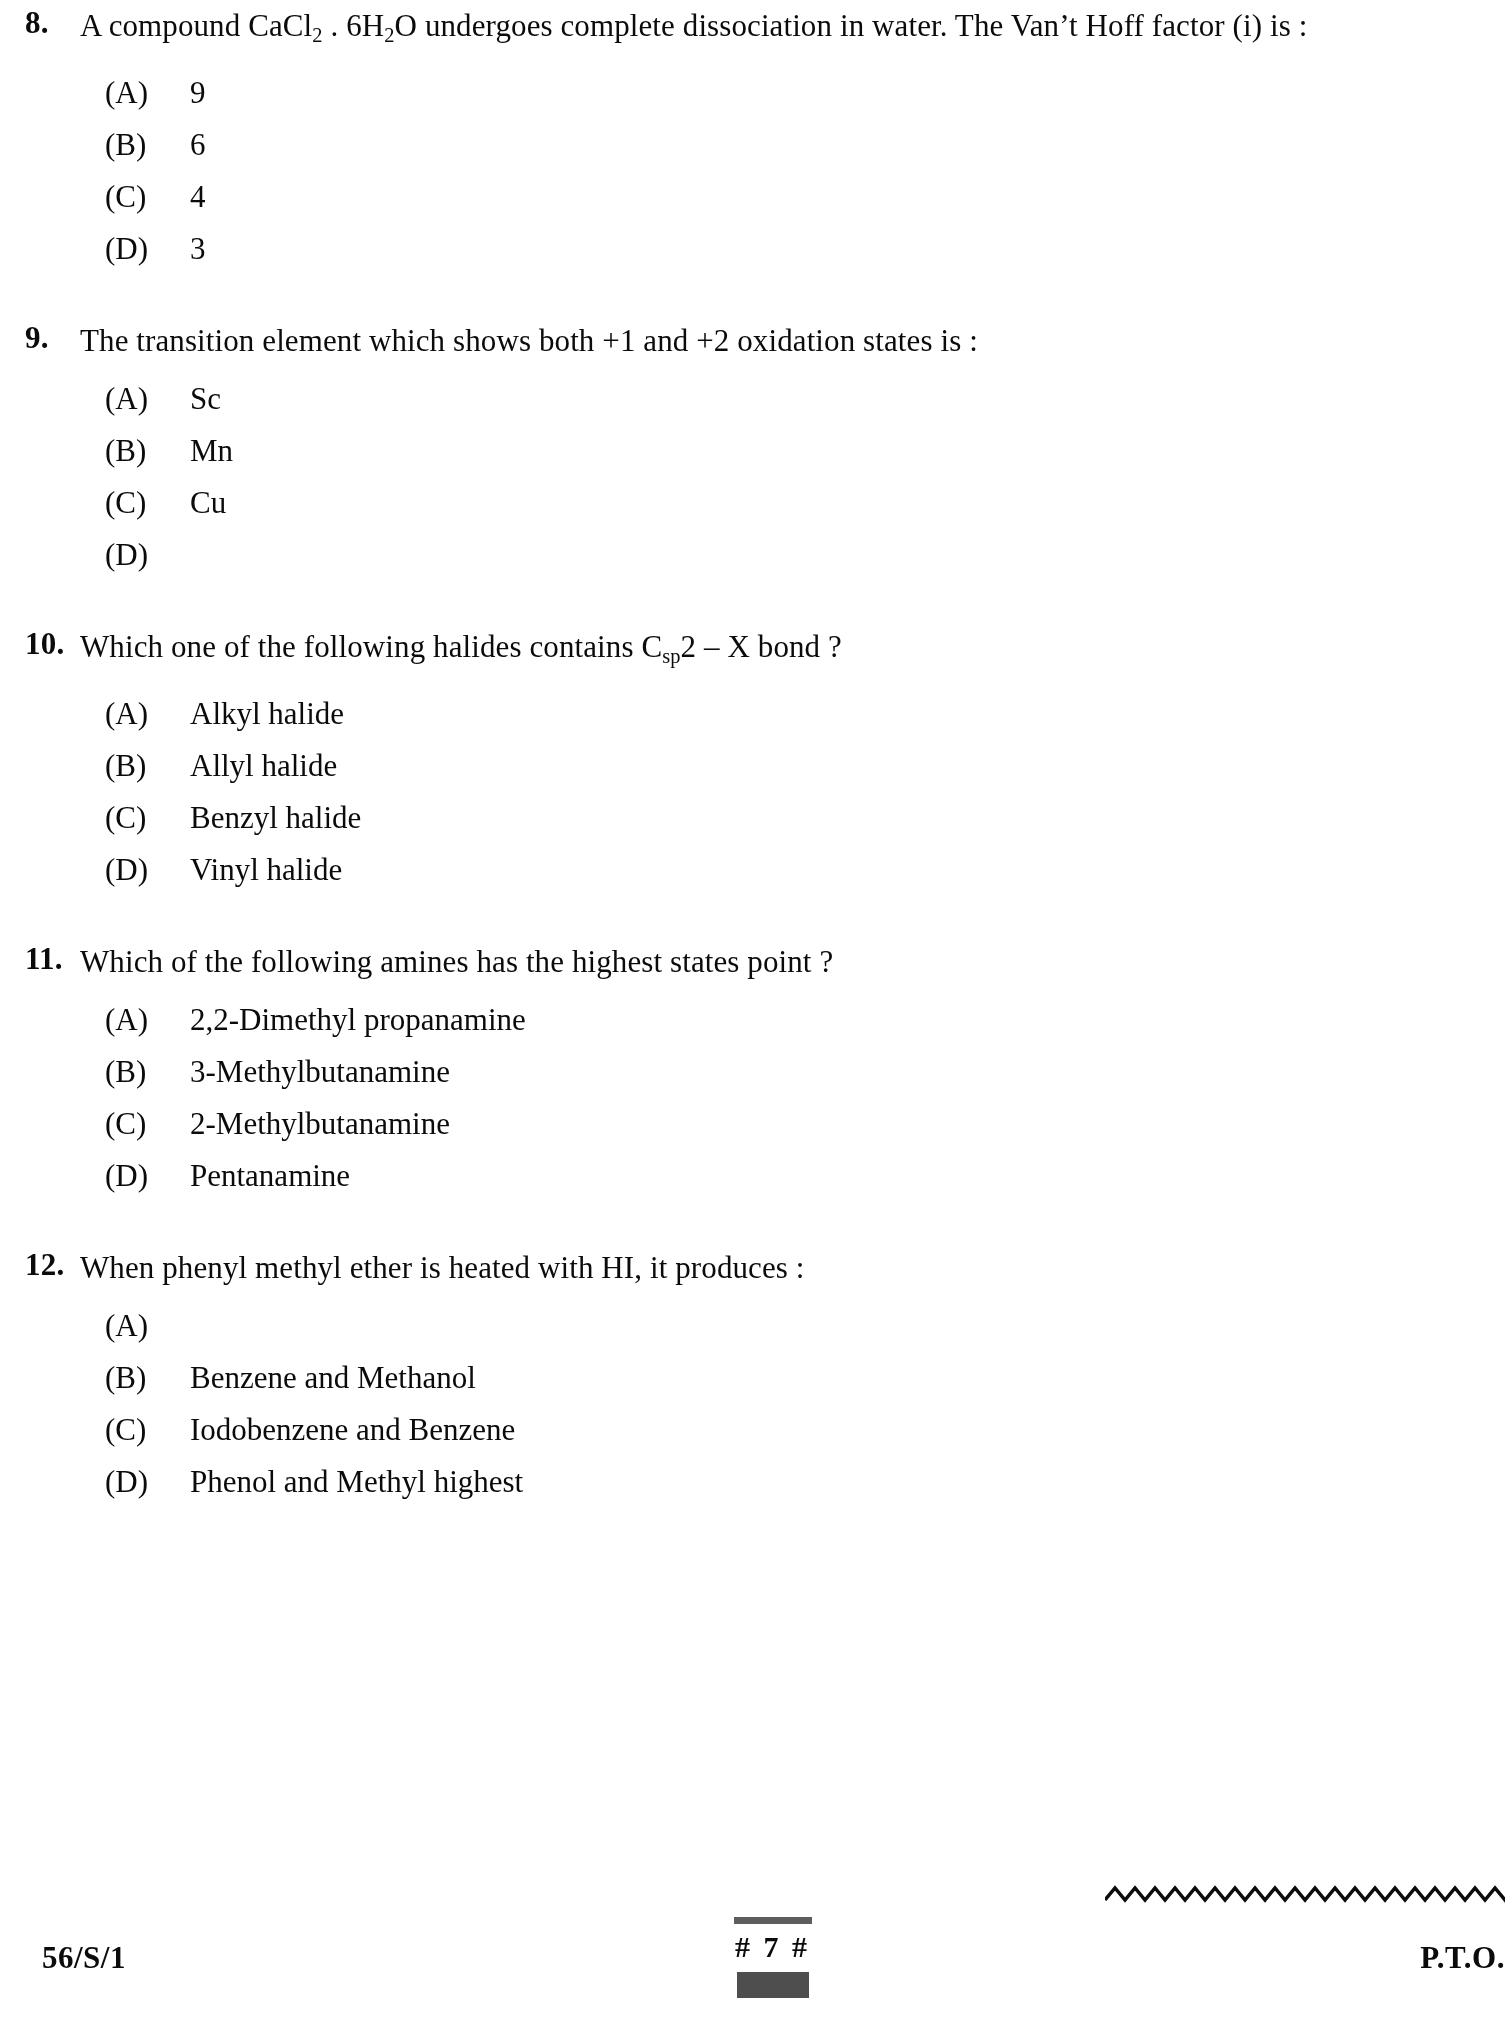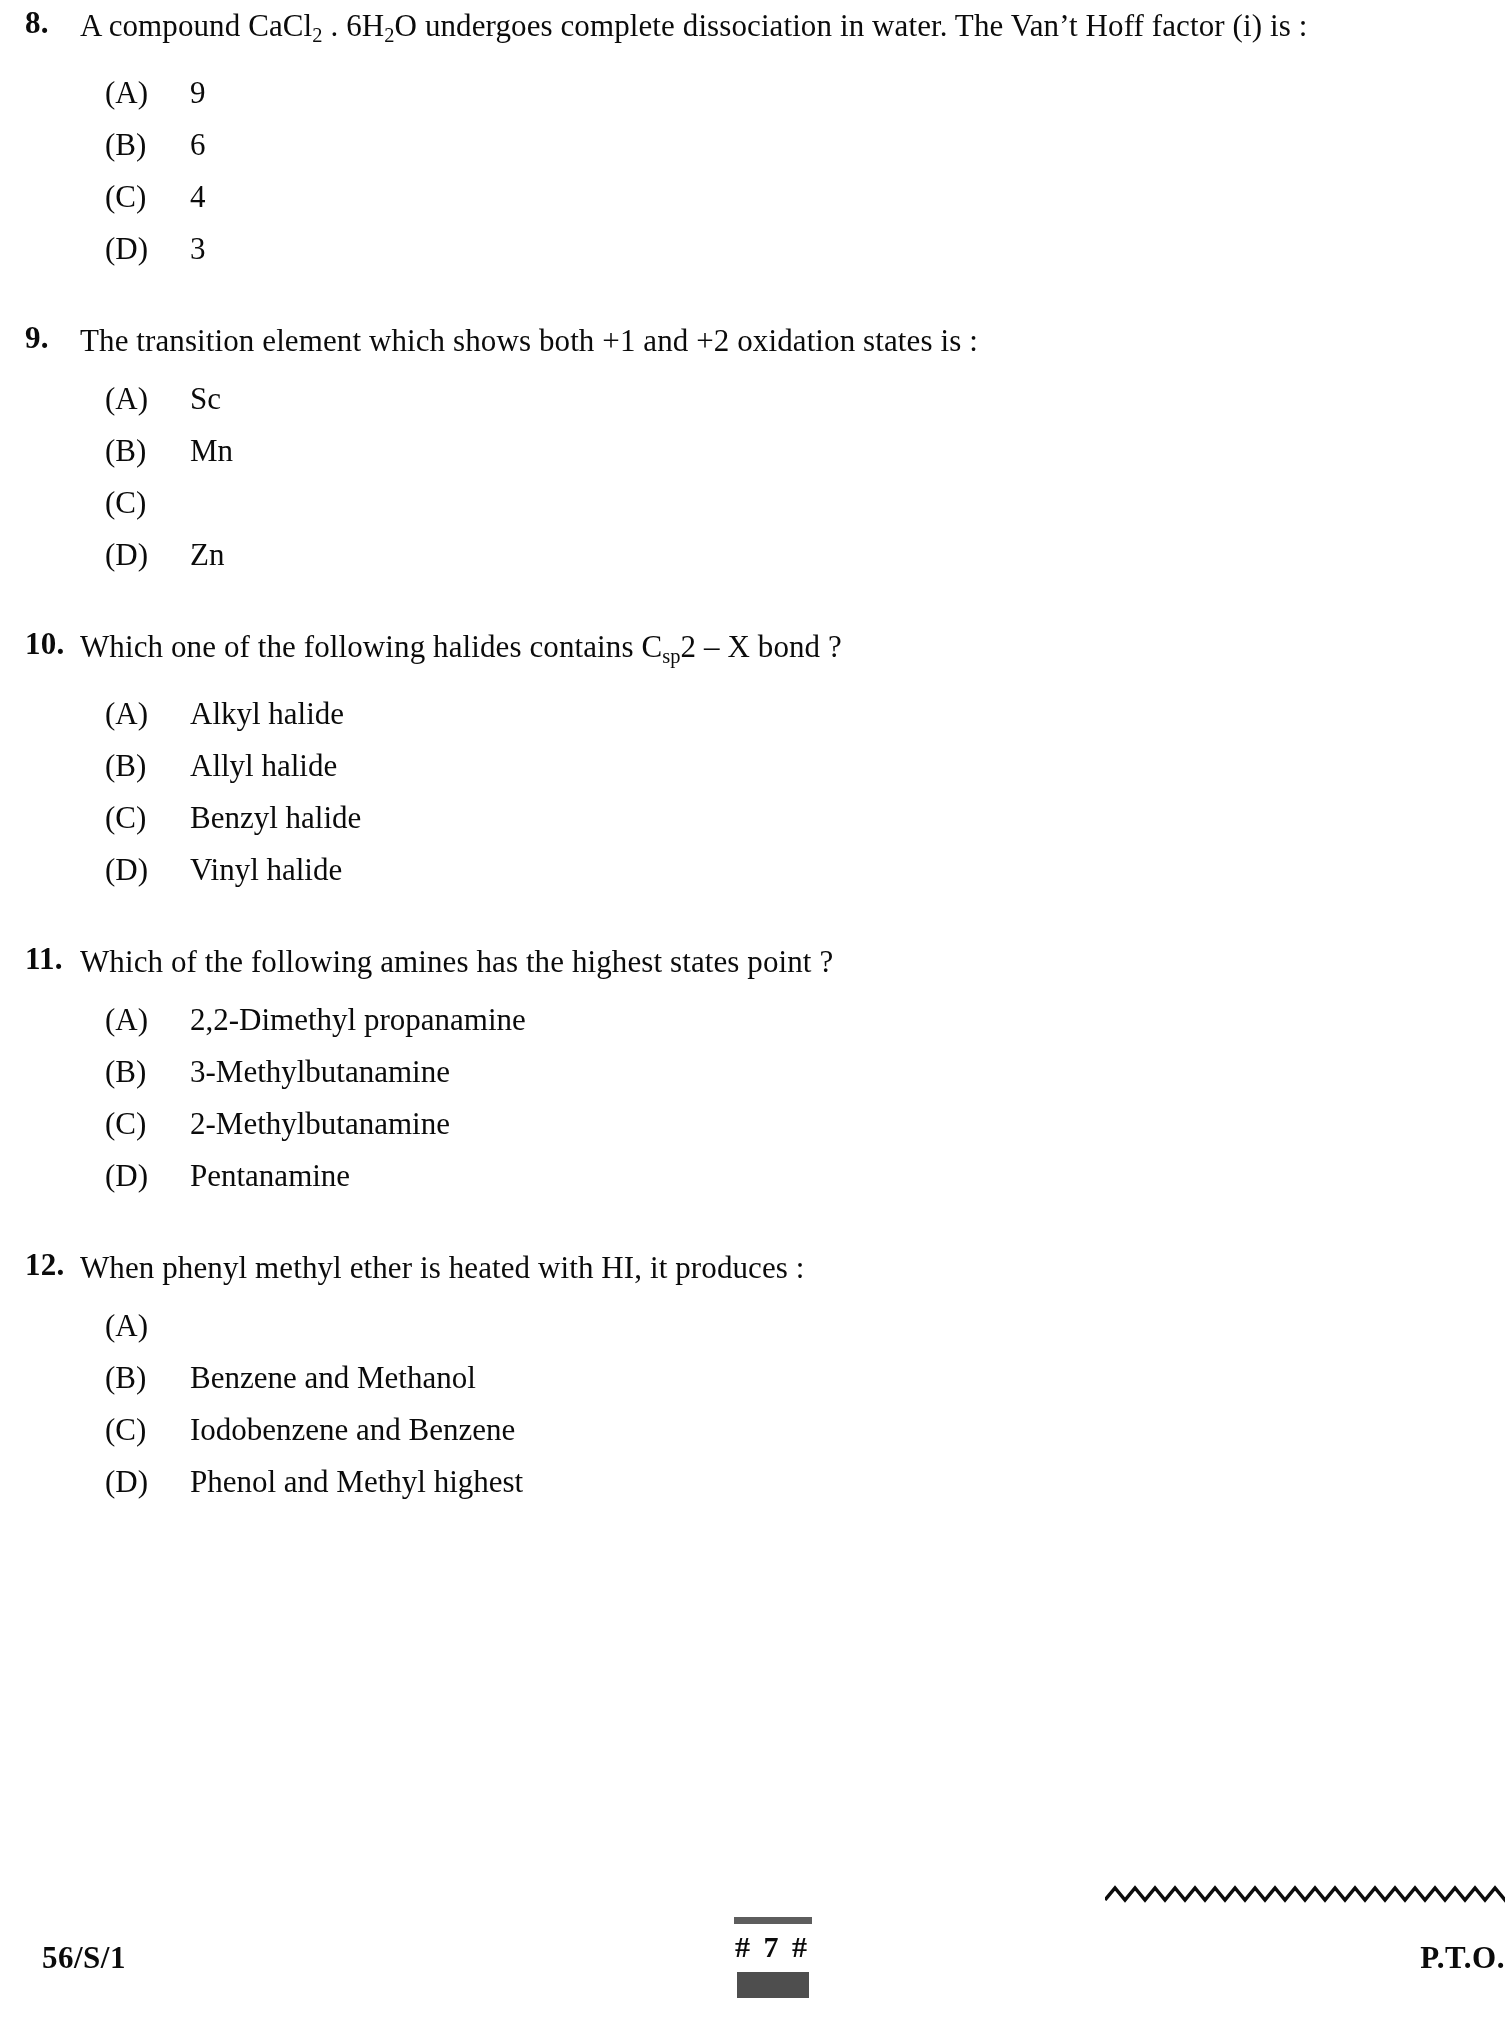--- a/index.html
+++ b/index.html
@@ -178,24 +178,24 @@
           <div class="opt">
             <div class="opt-label">(A)</div>
             <div class="opt-text">Sc</div>
           </div>
           <div class="opt">
             <div class="opt-label">(B)</div>
             <div class="opt-text">Mn</div>
           </div>
           <div class="opt">
             <div class="opt-label">(C)</div>
-          </div>
-          <div class="opt">
-            <div class="opt-label">(D)</div>
-            <div class="opt-text">Zn</div>
+            <div class="opt-text">Cu</div>
+          </div>
+          <div class="opt">
+            <div class="opt-label">(D)</div>
           </div>
         </div>
       </div>
       <div class="gap-md"></div>
       <div class="qblock">
         <div class="qhead">
           <div class="qnum">10.</div>
           <div class="qtext">Which one of the following halides contains C<span class="sp-sub">sp</span>2 – X bond ?</div>
         </div>
         <div class="opts">

